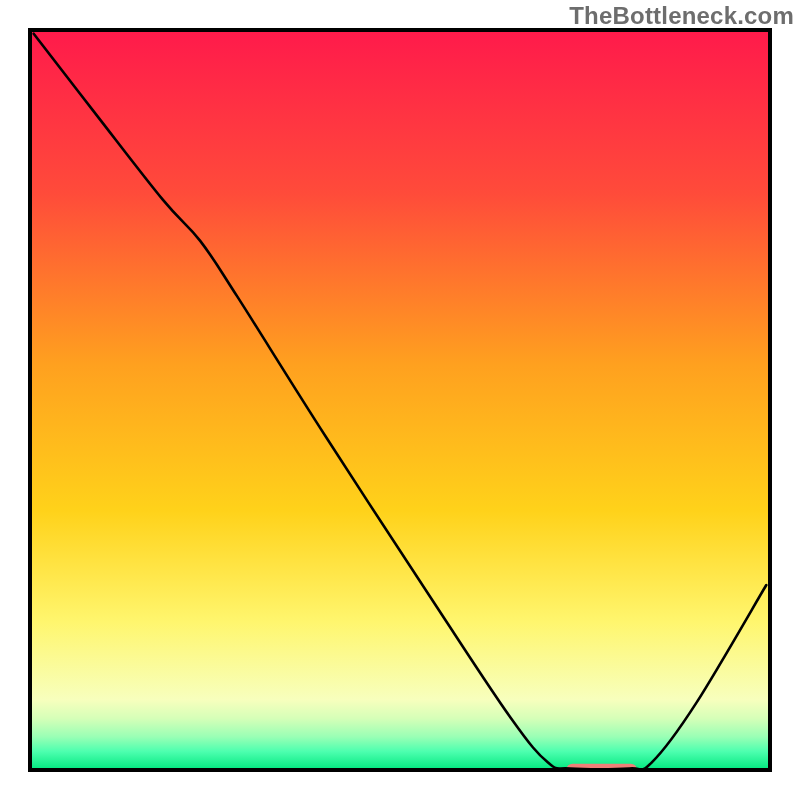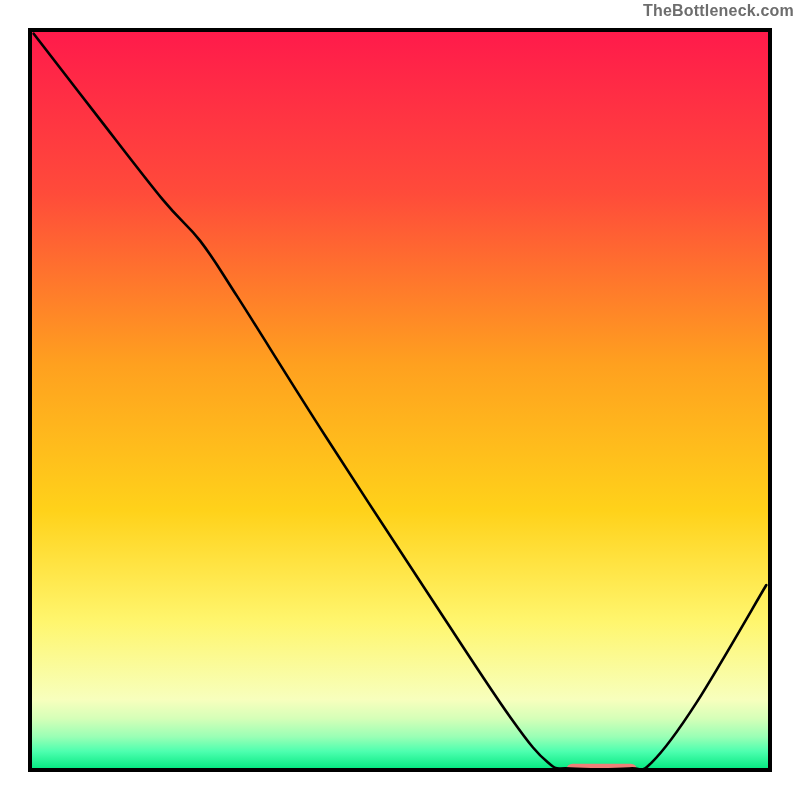--- a/index.html
+++ b/index.html
@@ -13,21 +13,21 @@
   }
   .stage {
     position: relative;
     width: 800px;
     height: 800px;
   }
   .watermark {
     position: absolute;
     top: 2px;
     right: 6px;
-    font-size: 16px;
+    font-size: 24px;
     font-weight: 600;
     color: #6d6d6d;
     letter-spacing: 0.2px;
   }
   svg {
     display: block;
   }
 </style>
 </head>
 <body>

